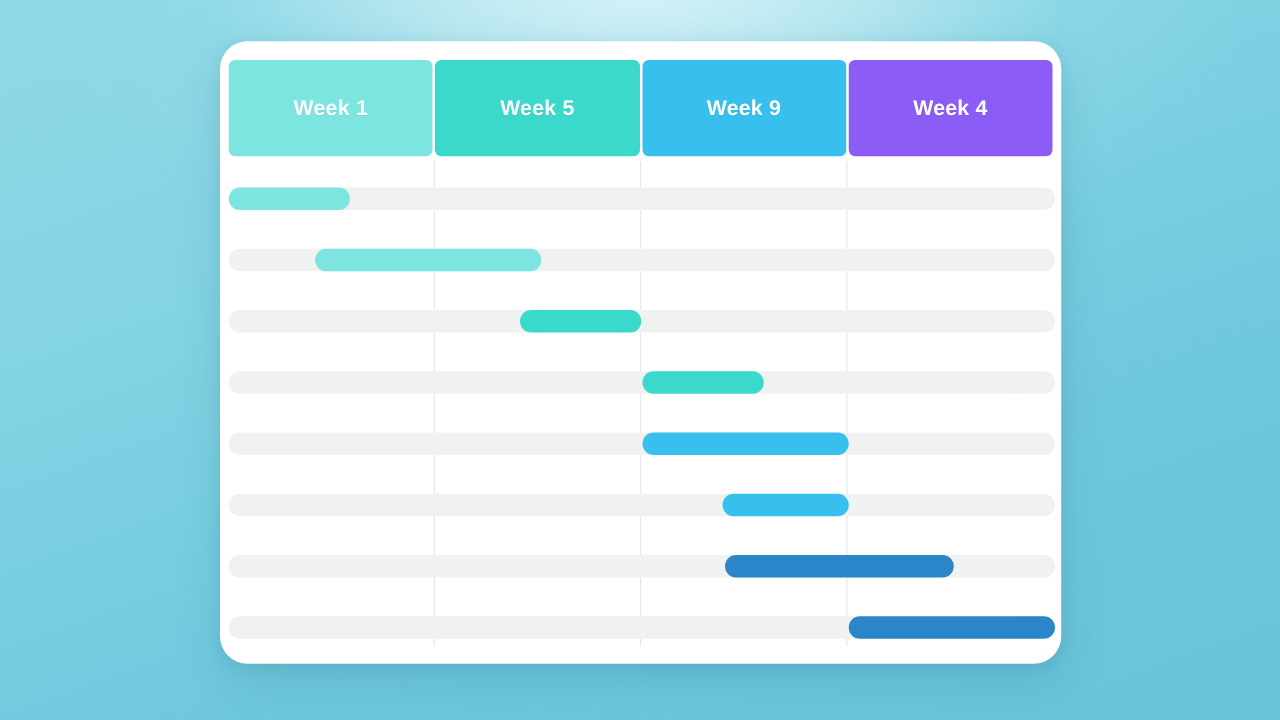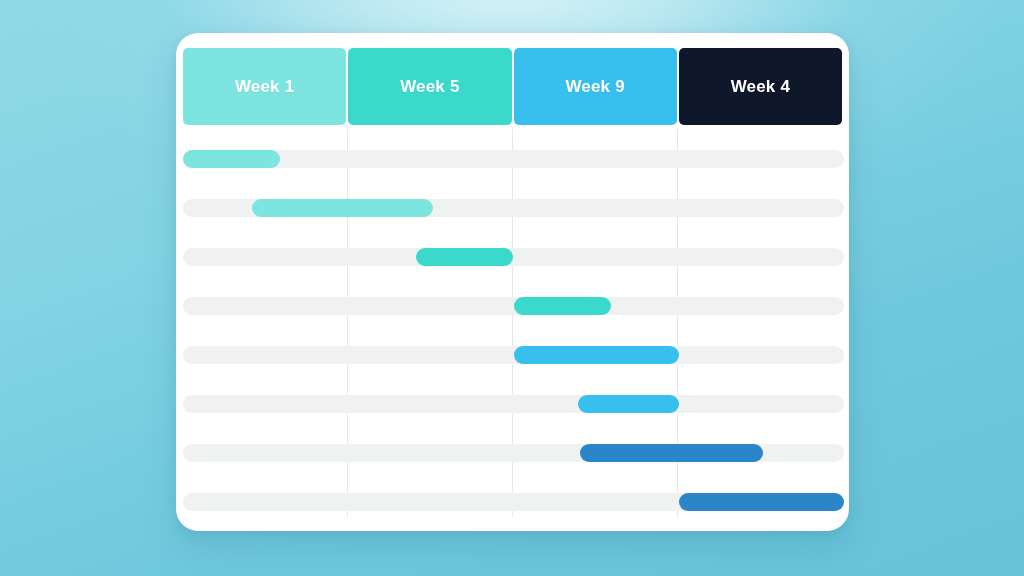--- a/index.html
+++ b/index.html
@@ -112,21 +112,21 @@
   <div class="header-row">
     <div class="header-cell" style="background:#7de5e0">
       <span>Week 1</span>
     </div>
     <div class="header-cell" style="background:#3bd9cc">
       <span>Week 5</span>
     </div>
     <div class="header-cell" style="background:#37c0ed">
       <span>Week 9</span>
     </div>
-    <div class="header-cell" style="background:#0f172a">
+    <div class="header-cell" style="background:#8b5cf6">
       <span>Week 4</span>
     </div>
   </div>
 
   <div class="rows" id="task-rows">
       <div class="task-row">
         <div class="track" style="background: rgb(240, 241, 241);"></div>
         <div class="bar" style="left: 0px; width: 97.4975px; background: rgb(125, 229, 224);"></div>
       </div>
       <div class="task-row">

